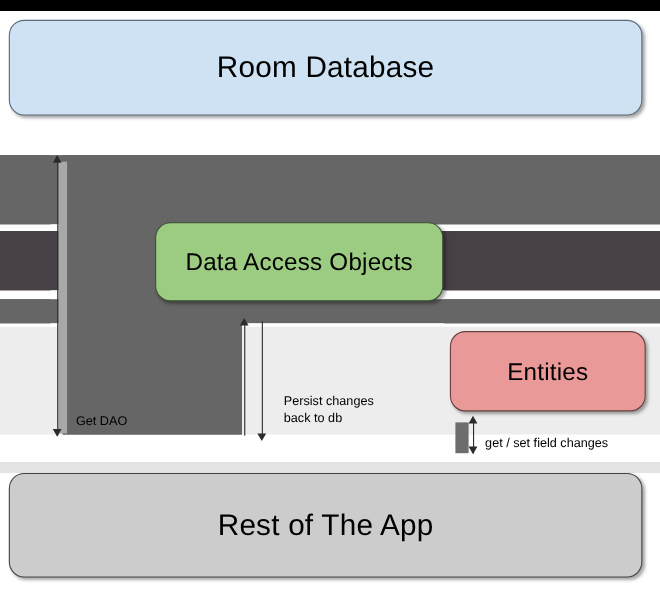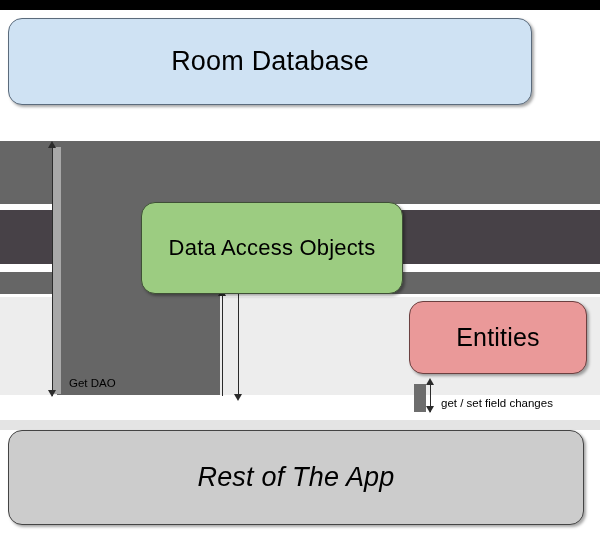--- a/index.html
+++ b/index.html
@@ -44,48 +44,47 @@
     box-shadow: 2px 2px 3px rgba(0,0,0,0.35);
   }
   .node-label {
     text-align: center;
     line-height: 1.15;
     letter-spacing: 0.2px;
   }
 
   #node-room {
     left: 8px;  top: 18px;
-    width: 524px; height: 87px;
+    width: 576px; height: 87px;
     background: #cfe2f3;
     border-color: #5b6b7c;
   }
   #node-room .node-label { font-size: 27px; }
 
   #node-dao {
     left: 141px; top: 202px;
-    width: 262px; height: 92px;
+    width: 262px; height: 72px;
     background: #9ccc81;
     border-color: #3f4f36;
   }
   #node-dao .node-label { font-size: 22px; }
 
   #node-entities {
     left: 409px; top: 301px;
     width: 178px; height: 73px;
     background: #ea9999;
     border-color: #6b4040;
   }
-  #node-entities .node-label { font-size: 25px; }
+  #node-entities .node-label { font-size: 22px; }
 
   #node-rest {
     left: 8px; top: 430px;
     width: 576px; height: 95px;
     background: #cccccc;
     border-color: #444444;
-    font-style: italic;
   }
   #node-rest .node-label { font-size: 27px; }
 
   
   .conn {
     position: absolute;
     background: #2b2b2b;
   }
   .conn-v { width: 1px; }
   .arrow {
@@ -141,20 +140,22 @@
   <div class="conn conn-v" style="left:52px; top:146px; height:250px;"></div>
   <div class="arrow arrow-up" style="left:48px; top:141px;"></div>
   <div class="arrow arrow-down" style="left:48px; top:390px;"></div>
   <div class="edge-label" style="left:69px; top:376px;">Get DAO</div>
 
   <div class="conn conn-v" style="left:222px; top:294px; height:102px;"></div>
   <div class="arrow arrow-up" style="left:218px; top:289px;"></div>
 
   <div class="conn conn-v" style="left:238px; top:292px; height:104px;"></div>
   <div class="arrow arrow-down" style="left:234px; top:394px;"></div>
+  <div class="edge-label" style="left:258px; top:358px;">Persist changes
+back to db</div>
 
   <div class="rail" style="left:414px; top:384px; width:12px; height:28px; background:#6d6d6d;"></div>
   <div class="conn conn-v" style="left:430px; top:383px; height:29px;"></div>
   <div class="arrow arrow-up" style="left:426px; top:378px;"></div>
   <div class="arrow arrow-down" style="left:426px; top:406px;"></div>
   <div class="edge-label" style="left:441px; top:396px;">get / set field changes</div>
 
   <div class="node" id="node-room">
     <span class="node-label">Room Database</span>
   </div>

